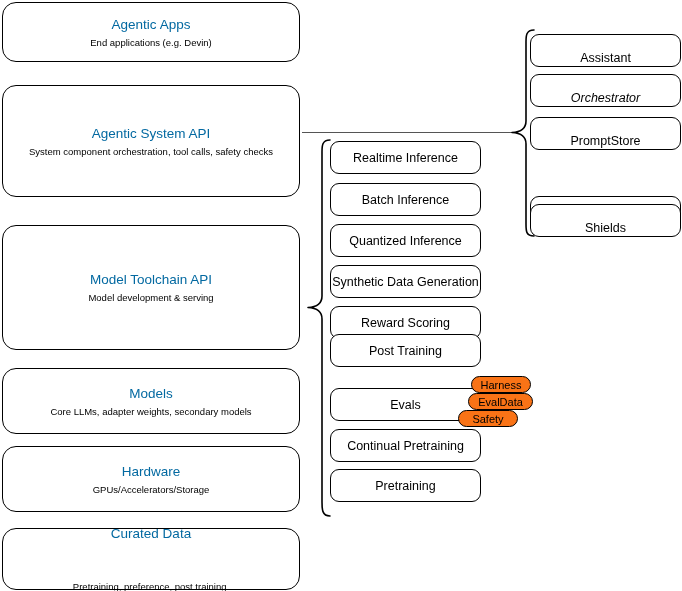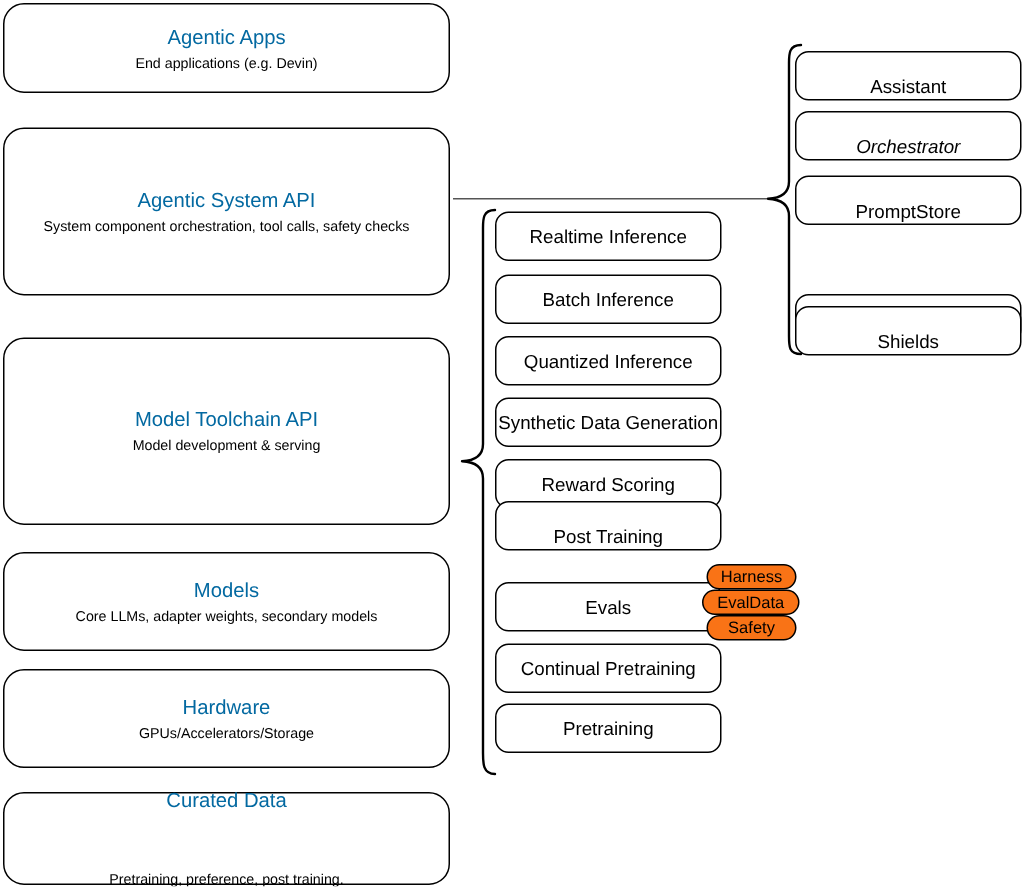--- a/index.html
+++ b/index.html
@@ -150,40 +150,40 @@
   </div>
   <div class="node chip chip-mid" style="top:224px;">
     <span>Quantized Inference</span>
   </div>
   <div class="node chip chip-mid" style="top:265px;">
     <span>Synthetic Data Generation</span>
   </div>
   <div class="node chip chip-mid" style="top:306px;">
     <span>Reward Scoring</span>
   </div>
-  <div class="node chip chip-mid" style="top:334px;justify-content:flex-end;">
+  <div class="node chip chip-mid" style="top:334px;">
     <span>Post Training</span>
   </div>
   <div class="node chip chip-mid" style="top:388px;">
     <span>Evals</span>
   </div>
   <div class="node chip chip-mid" style="top:429px;">
     <span>Continual Pretraining</span>
   </div>
   <div class="node chip chip-mid" style="top:469px;">
     <span>Pretraining</span>
   </div>
 
   <div class="pill" style="left:471px; top:376px; width:60px;">
     <span>Harness</span>
   </div>
   <div class="pill" style="left:468px; top:393px; width:65px;">
     <span>EvalData</span>
   </div>
-  <div class="pill" style="left:471px; top:410px; width:60px;">
+  <div class="pill" style="left:458px; top:410px; width:60px;">
     <span>Safety</span>
   </div>
 
   <div class="node chip chip-right" style="top:34px;">
     <span>Assistant</span>
   </div>
   <div class="node chip chip-right" style="top:74px;font-style:italic;">
     <span>Orchestrator</span>
   </div>
   <div class="node chip chip-right" style="top:117px;">

